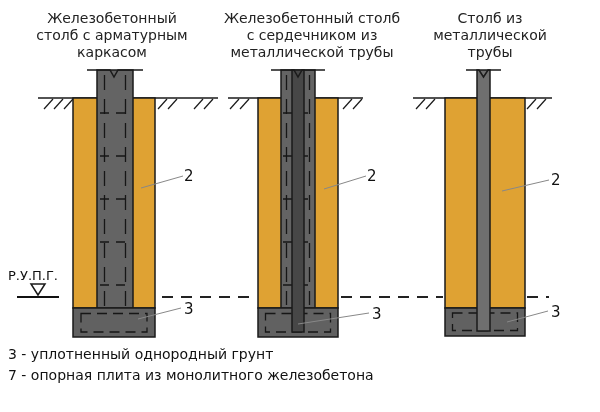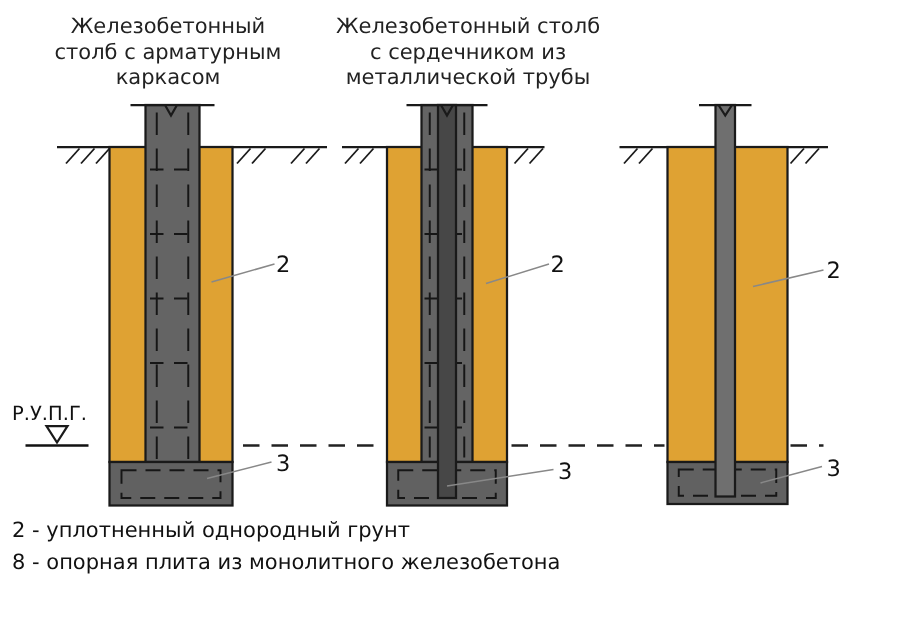--- a/index.html
+++ b/index.html
@@ -124,19 +124,22 @@
       <path d="M162,297 H256 M341,297 H443 M527,297 H549" fill="none" stroke="#222" stroke-width="1.8" stroke-dasharray="11 8"></path>
     </g>
   </svg>
 
   <div class="title t2">Железобетонный столб
 с сердечником из
 металлической трубы</div>
   <div class="title t1">Железобетонный
 столб с арматурным
 каркасом</div>
+  <div class="title t3">Столб из
+металлической
+трубы</div>
 
   <div class="legend">
-    <div>2 - уплотненный однородный грунт</div>
-    <div>8 - опорная плита из монолитного железобетона</div>
+    <div>3 - уплотненный однородный грунт</div>
+    <div>7 - опорная плита из монолитного железобетона</div>
   </div>
 
 </div>
 
 </body></html>

